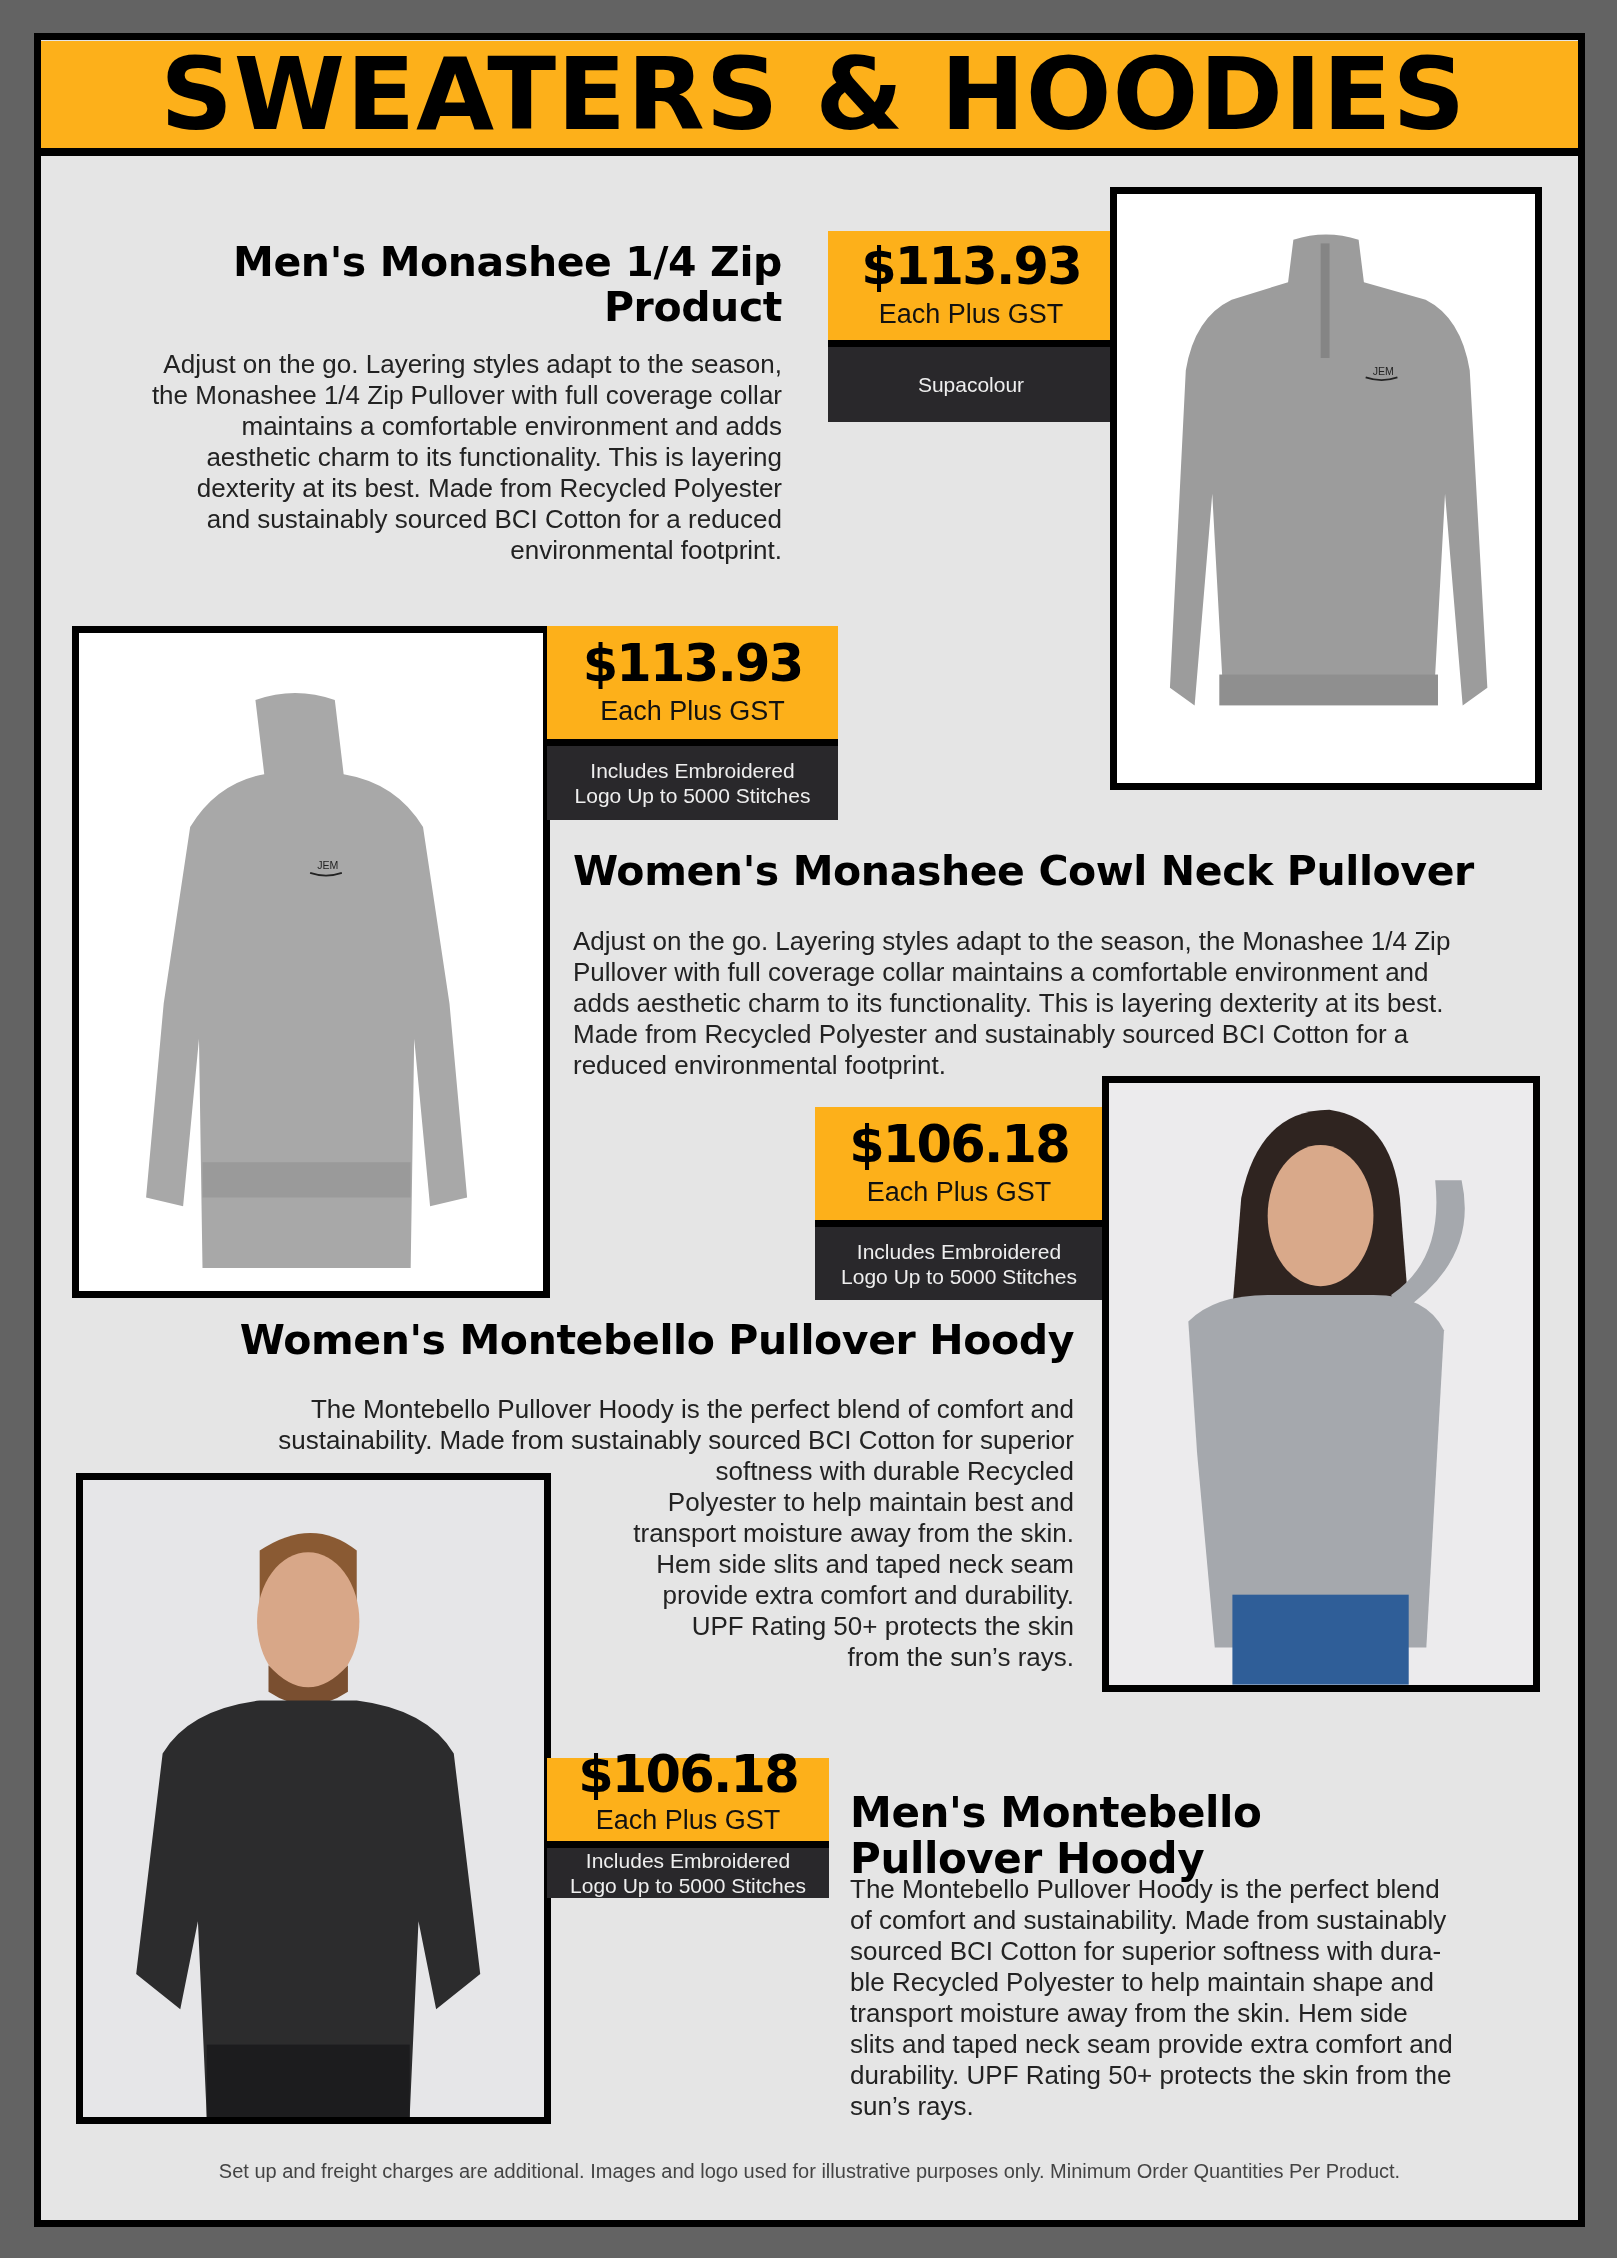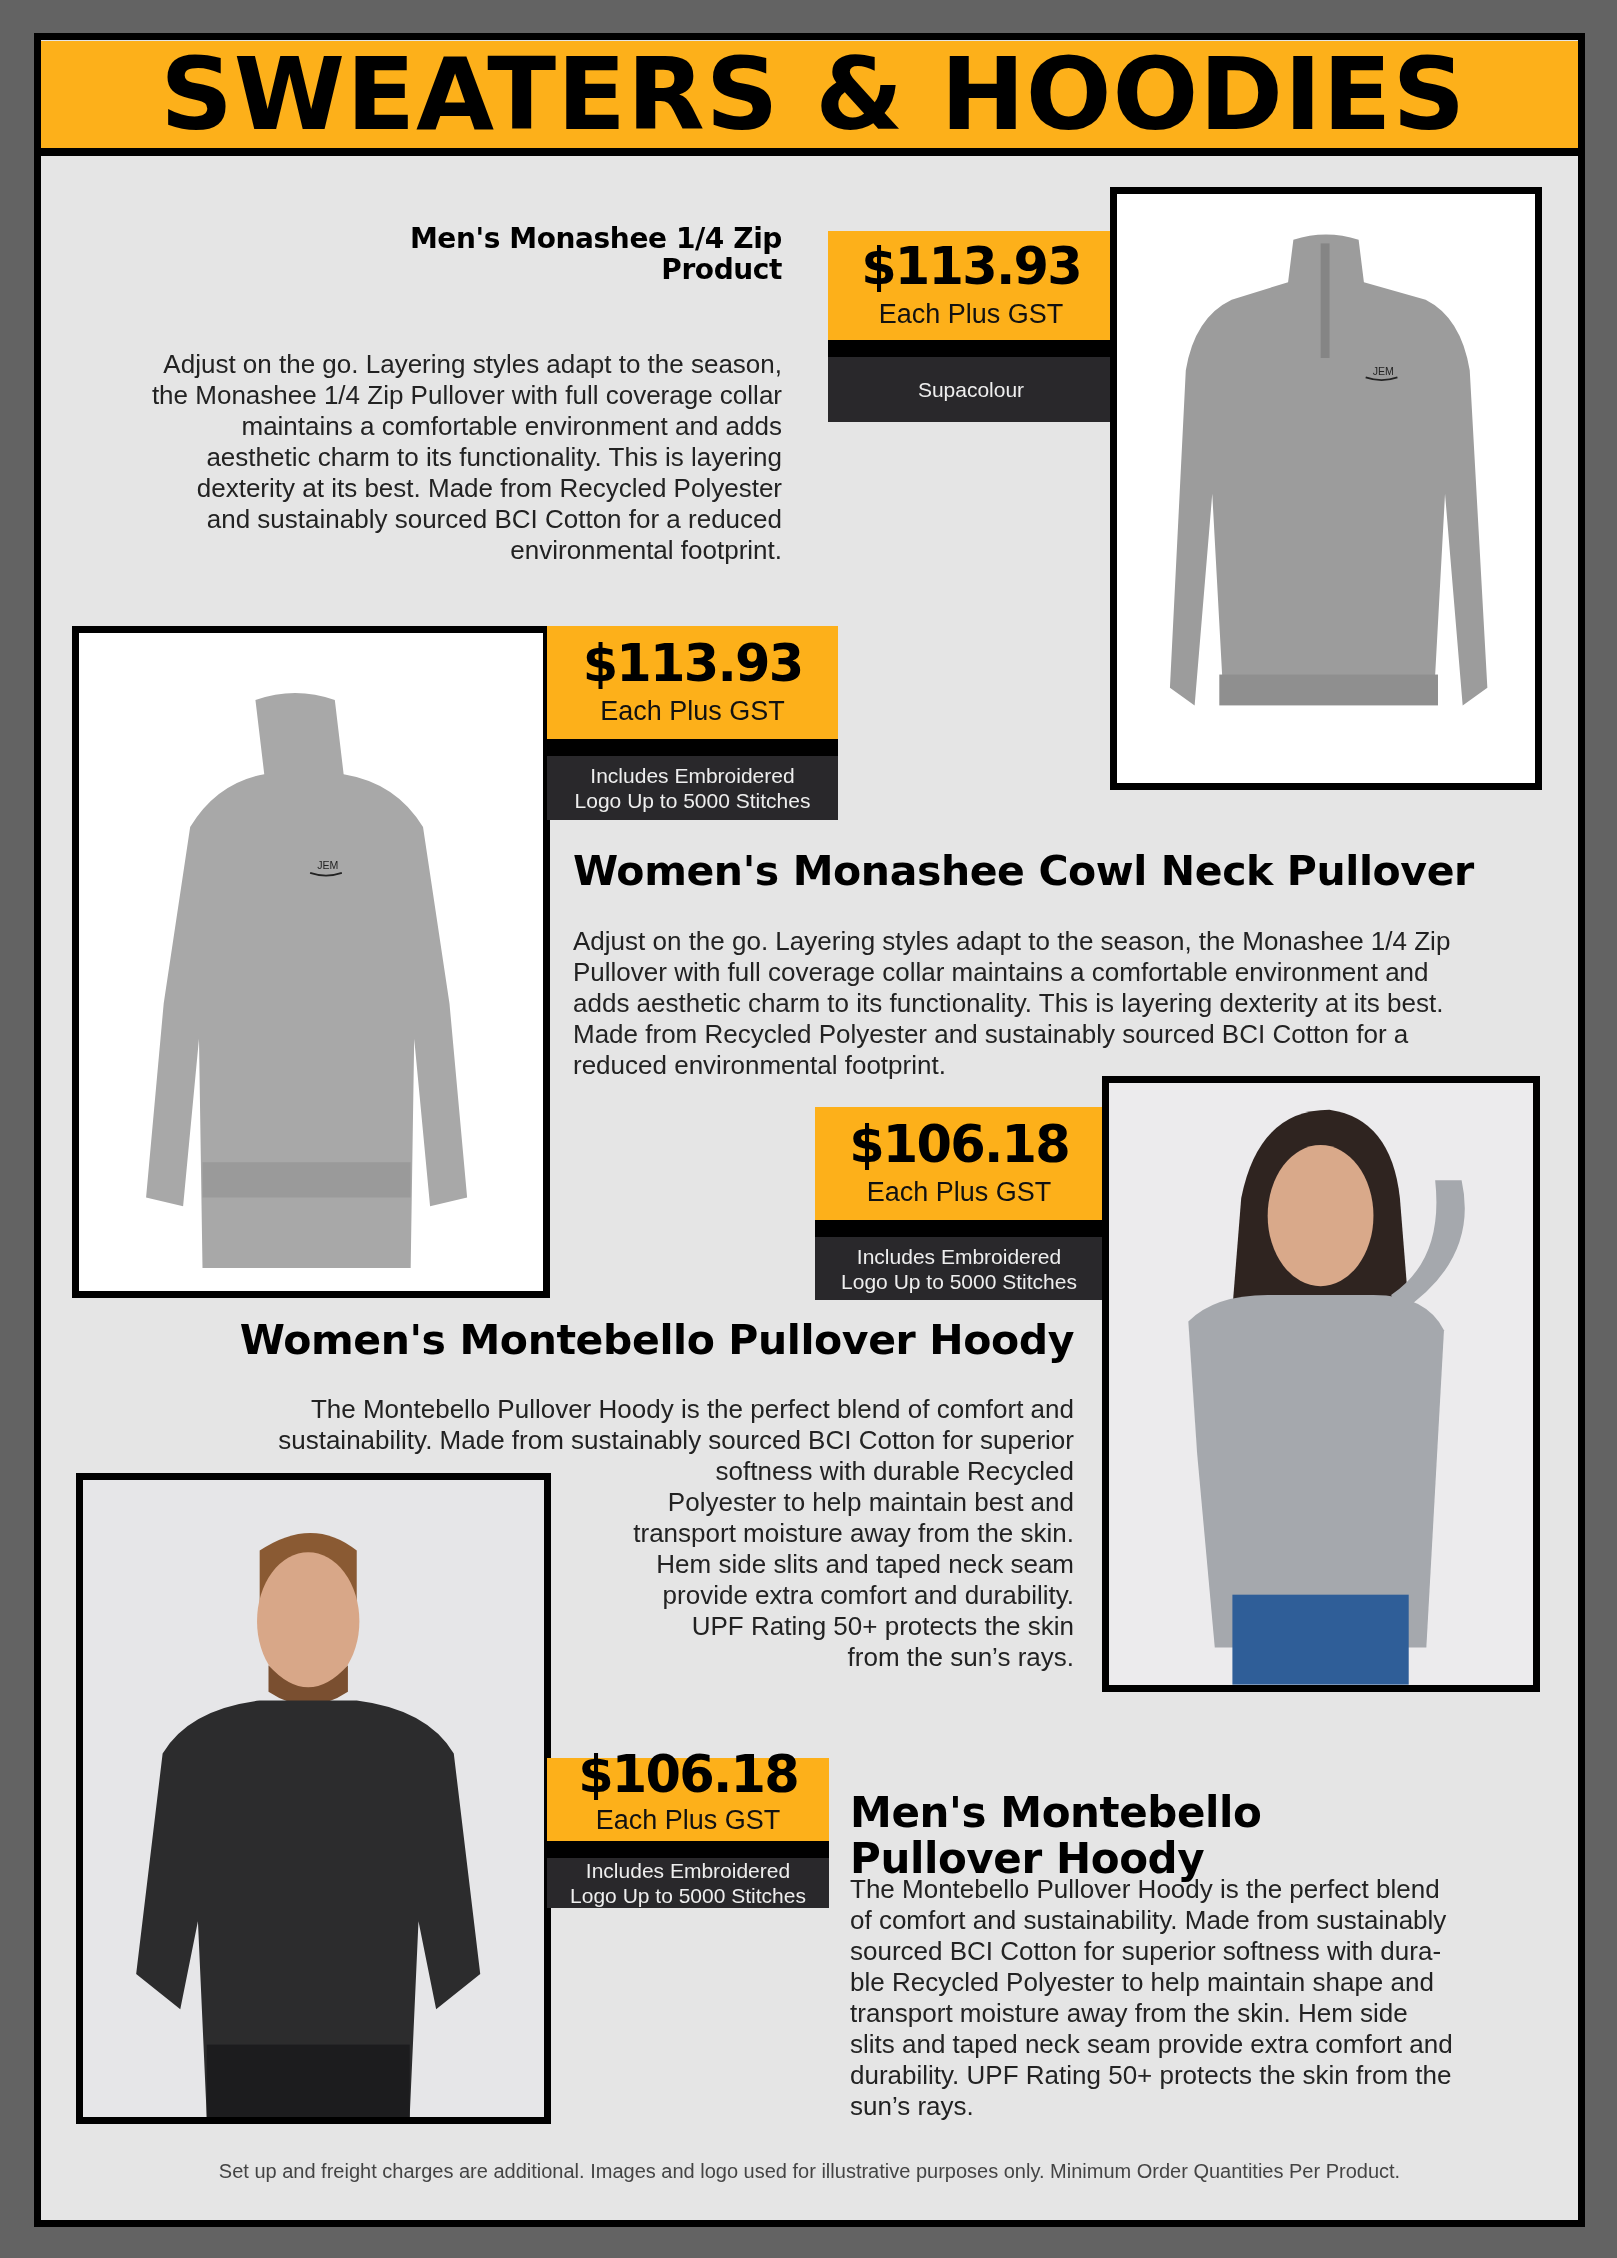--- a/index.html
+++ b/index.html
@@ -42,21 +42,21 @@
   .price-value {
     font-family:"DejaVu Sans", sans-serif; font-weight:bold; font-size:51px; line-height:1; color:#000;
     letter-spacing:-1.8px;
   }
   .price-sub {
     font-family:"Liberation Sans", sans-serif; font-size:27px; color:#111; margin-top:7px;
   }
   .price-bottom {
     background:#29282b; color:#eee; display:flex; flex-direction:column; align-items:center; justify-content:center;
     font-family:"Liberation Sans", sans-serif; font-size:21px; line-height:25px; text-align:center;
-    margin-top:17px;
+    margin-top:7px;
   }
   .img-frame {
     position:absolute; background:#000; padding:7px; box-sizing:border-box;
   }
   .img-inner { width:100%; height:100%; position:relative; overflow:hidden; }
   .footer {
     position:absolute; left:41px; width:1537px; top:2160px; text-align:center;
     font-family:"Liberation Sans", sans-serif; font-size:20px; color:#444;
   }
 </style>
@@ -64,21 +64,21 @@
 <body>
 
 <div class="card">
     <div class="card-inner"></div>
   </div>
 
 <div class="header">
   <div class="header-title">SWEATERS &amp; HOODIES</div>
 </div>
 
-<div class="abs title right" style="left:124px; top:224px; width:658px; font-size:28px;">
+<div class="abs title right" style="left:124px; top:240px; width:658px; font-size:41px;">
   <div>Men's Monashee 1/4 Zip</div>
   <div>Product</div>
 </div>
 <div class="abs desc right" style="left:53px; top:349px; width:729px;">
   <div>Adjust on the go. Layering styles adapt to the season,</div>
   <div>the Monashee 1/4 Zip Pullover with full coverage collar</div>
   <div>maintains a comfortable environment and adds</div>
   <div>aesthetic charm to its functionality. This is layering</div>
   <div>dexterity at its best. Made from Recycled Polyester</div>
   <div>and sustainably sourced BCI Cotton for a reduced</div>

